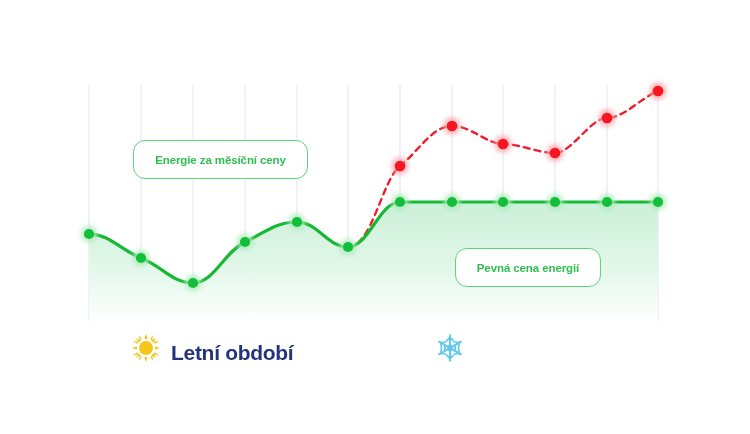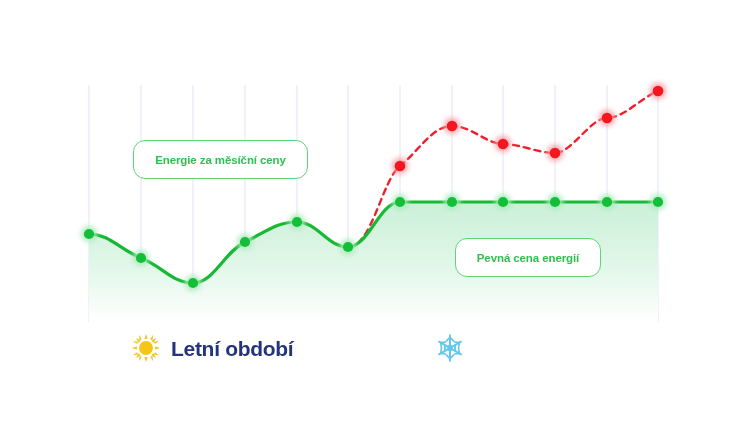--- a/index.html
+++ b/index.html
@@ -43,31 +43,31 @@
     white-space: nowrap;
   }
   #badge-monthly {
     left: 133px;
     top: 140px;
     width: 175px;
     height: 39px;
   }
   #badge-fixed {
     left: 455px;
-    top: 238px;
+    top: 248px;
     width: 146px;
     height: 39px;
   }
   .legend-row {
     position: absolute;
     display: flex;
     align-items: center;
     gap: 10px;
   }
-  #legend-summer { left: 131px; top: 333px; }
+  #legend-summer { left: 131px; top: 333px; align-items: flex-end; }
   #legend-winter { left: 435px; top: 333px; }
   .legend-label {
     color: #23347C;
     font-size: 21px;
     font-weight: bold;
     letter-spacing: -0.3px;
     line-height: 1;
   }
   .legend-icon {
     width: 30px;

